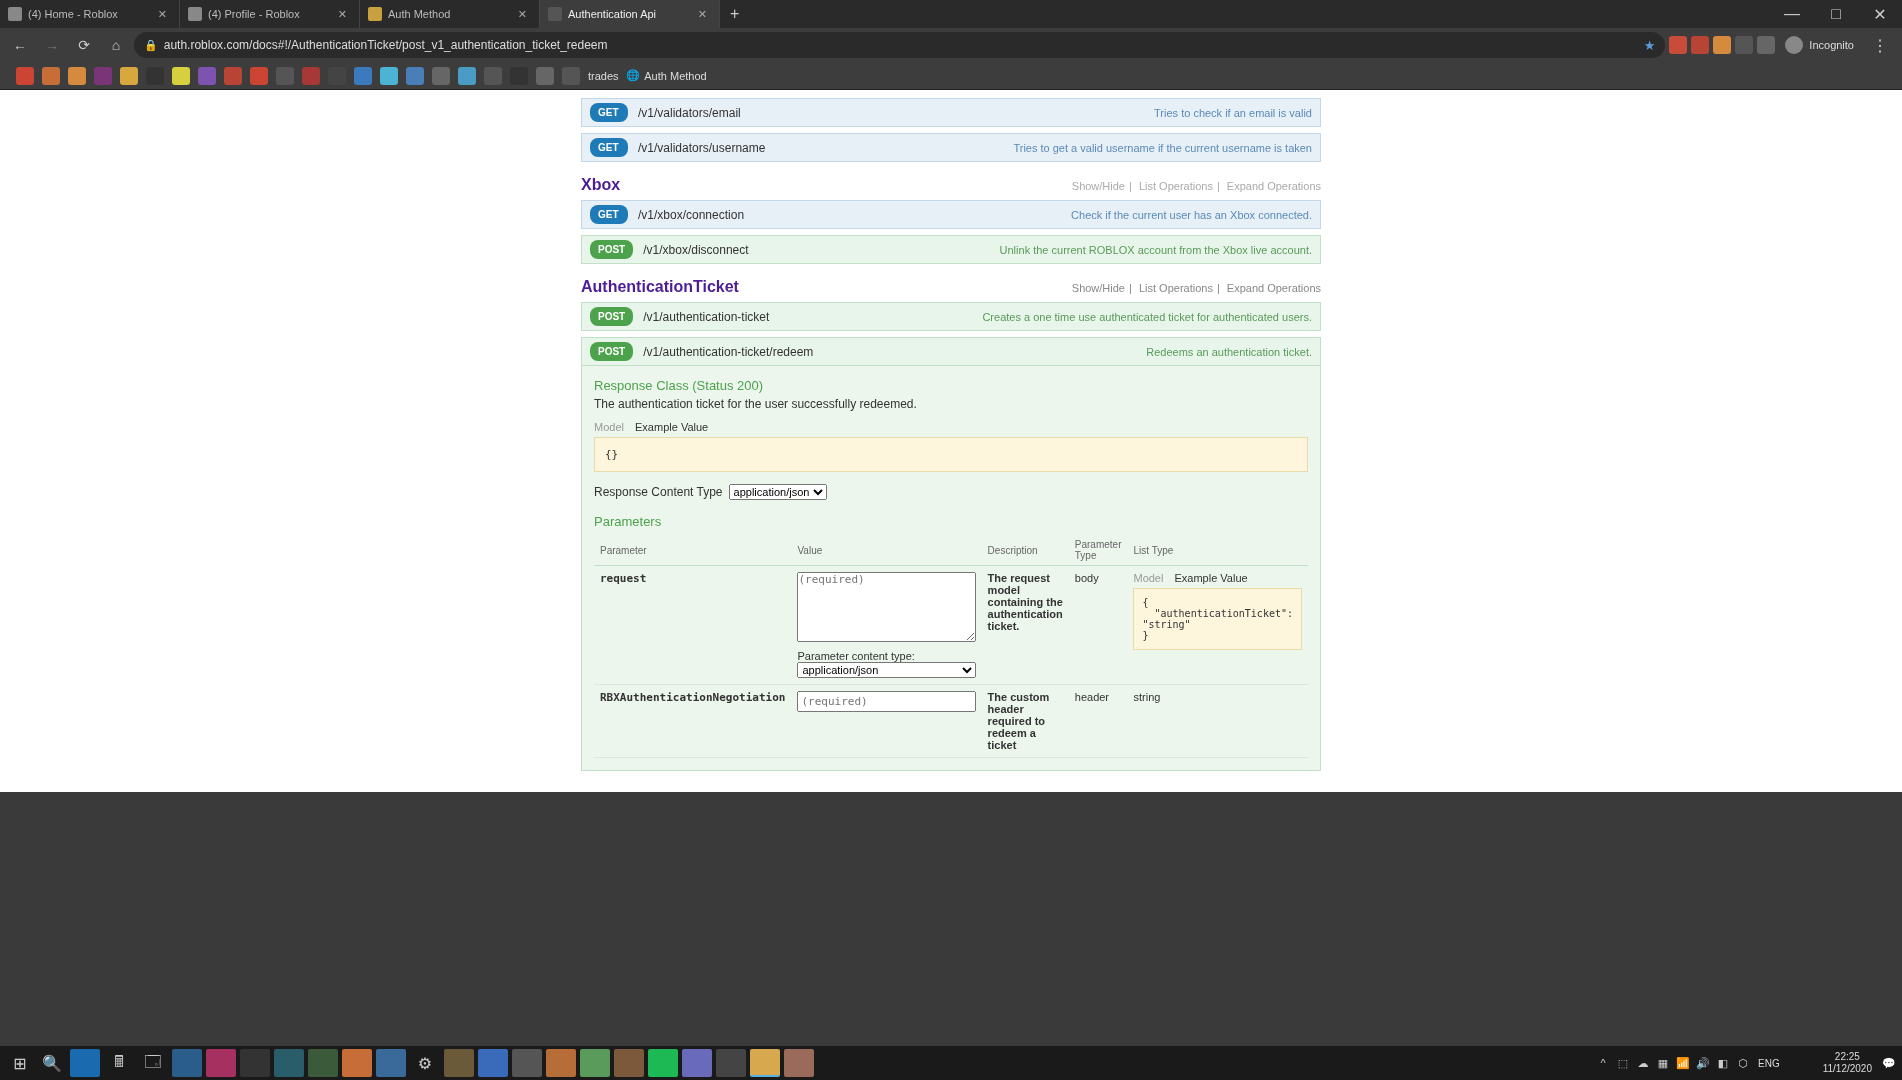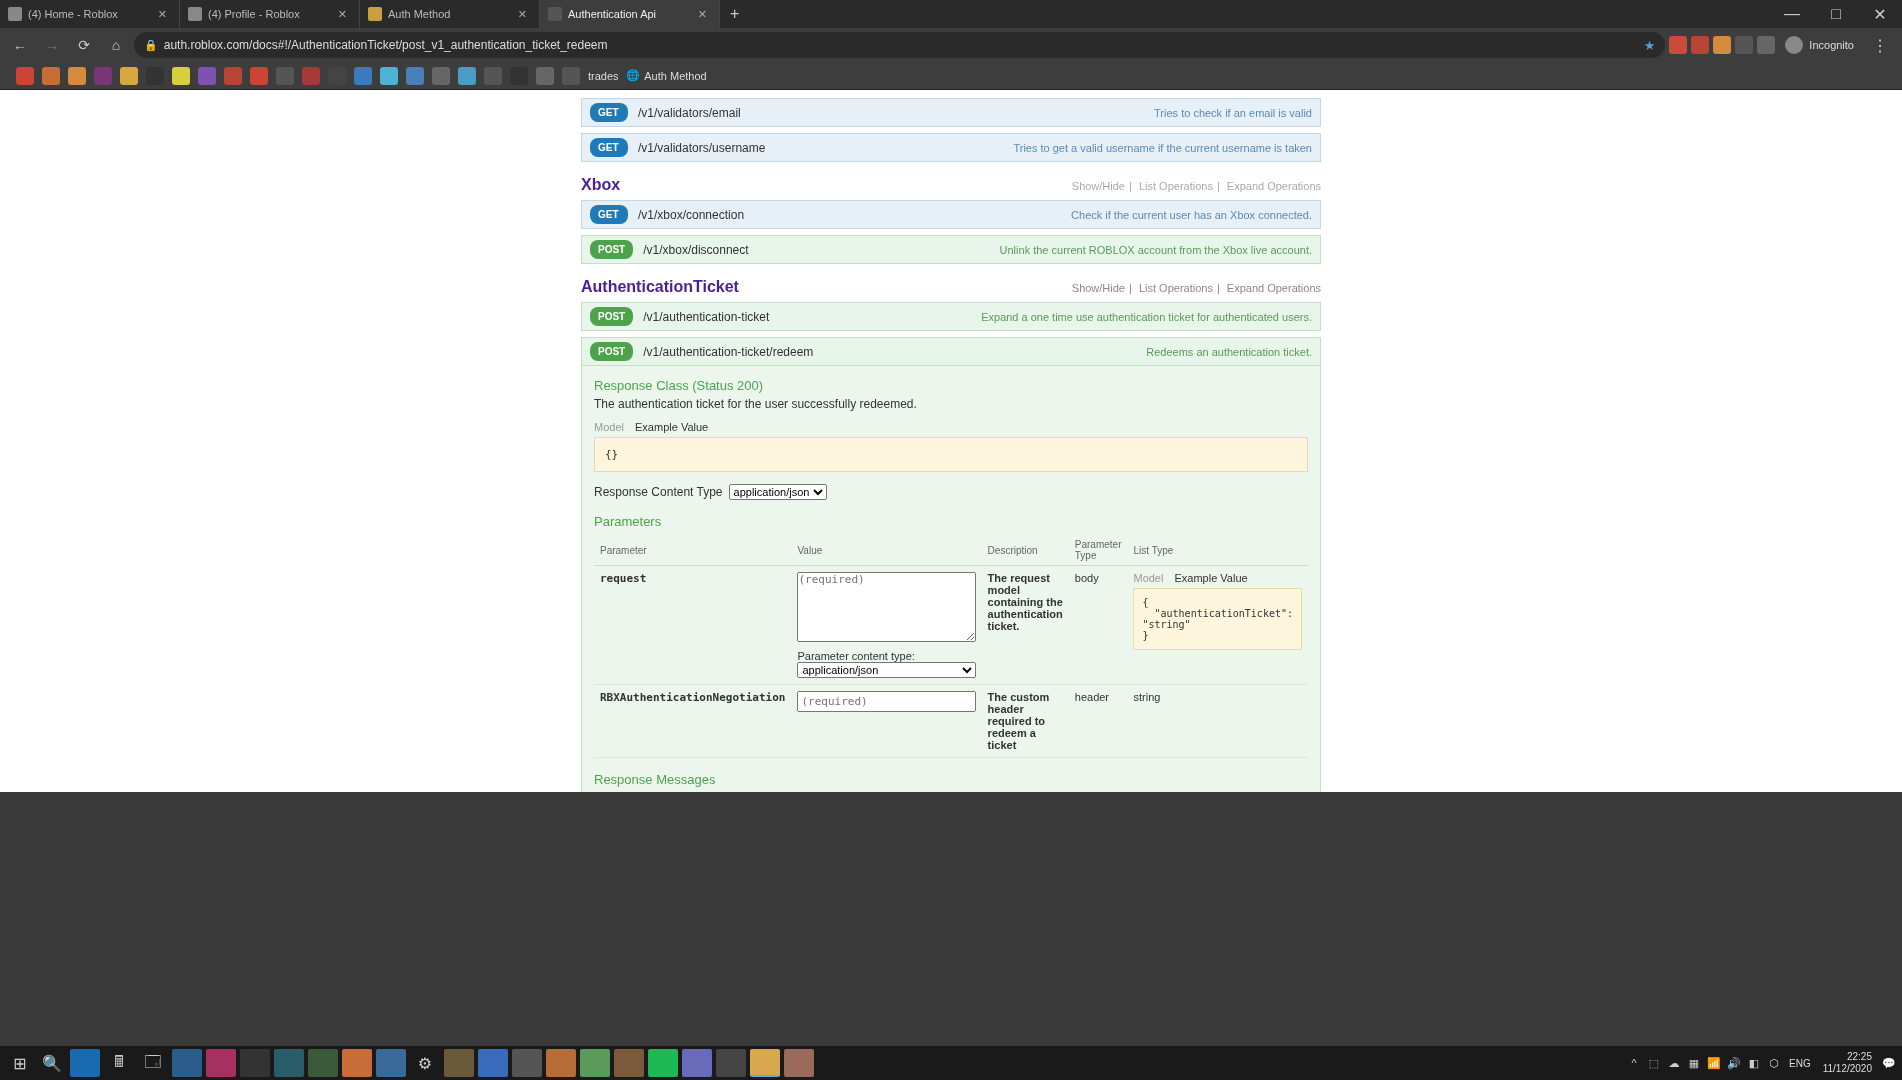--- a/index.html
+++ b/index.html
@@ -75,21 +75,21 @@
 
 .resp-msgs-title { color: #4da24c; font-size: 13px; margin: 14px 0 4px; }
 .resp-msgs-table { width: 100%; }
 
 
 .taskbar { position: fixed; bottom: 0; left: 0; right: 0; height: 34px; background: #1a1a1a; display: flex; align-items: center; padding: 0 4px; }
 .tb-icon { width: 28px; height: 28px; display: flex; align-items: center; justify-content: center; color: #ccc; cursor: pointer; margin: 0 2px; border-radius: 2px; }
 .tb-icon.app { width: 30px; }
 .tb-tray { margin-left: auto; display: flex; align-items: center; gap: 2px; }
 .tb-tray-icon { width: 18px; height: 18px; color: #ccc; font-size: 11px; cursor: pointer; display:flex; align-items:center; justify-content:center; }
-.tb-clock { color: #ddd; font-size: 10px; text-align: right; line-height: 1.2; padding: 0 6px; }
+.tb-clock { color: #ddd; font-size: 10px; text-align: center; line-height: 1.2; padding: 0 6px; margin-left: 31px; }
 .tb-lang { color: #ddd; font-size: 10px; padding: 0 4px; }
 </style>
 </head>
 <body>
 
 <div class="browser-top">
   <div class="tab">
     <div class="tab-icon"></div>
     <span>(4) Home - Roblox</span>
     <span class="tab-close">✕</span>
@@ -208,21 +208,21 @@
     <span class="section-title">AuthenticationTicket</span>
     <span class="section-links active">
       <span>Show/Hide</span><span class="sep">|</span>
       <span>List Operations</span><span class="sep">|</span>
       <span>Expand Operations</span>
     </span>
   </div>
   <div class="op-row post">
     <span class="method post">POST</span>
     <span class="path">/v1/authentication-ticket</span>
-    <span class="desc post">Expand a one time use authentication ticket for authenticated users.</span>
+    <span class="desc post">Creates a one time use authenticated ticket for authenticated users.</span>
   </div>
   <div class="op-row post expanded">
     <span class="method post">POST</span>
     <span class="path">/v1/authentication-ticket/redeem</span>
     <span class="desc post">Redeems an authentication ticket.</span>
   </div>
 
   <div class="expanded-content">
     <div class="resp-class">Response Class (Status 200)</div>
     <div class="resp-desc">The authentication ticket for the user successfully redeemed.</div>
@@ -278,21 +278,20 @@
         <tr>
           <td><span class="param-name">RBXAuthenticationNegotiation</span></td>
           <td><input class="param-input" placeholder="(required)" style=""></td>
           <td><b>The custom header required to redeem a ticket</b></td>
           <td>header</td>
           <td>string</td>
         </tr>
       </tbody>
     </table>
 
-    <div class="resp-msgs-title">Response Messages</div>
     <table class="resp-msgs-table">
       
     </table>
   </div>
 
 </div>
 </div>
 
 <div class="taskbar">
   <div class="tb-icon">⊞</div>

